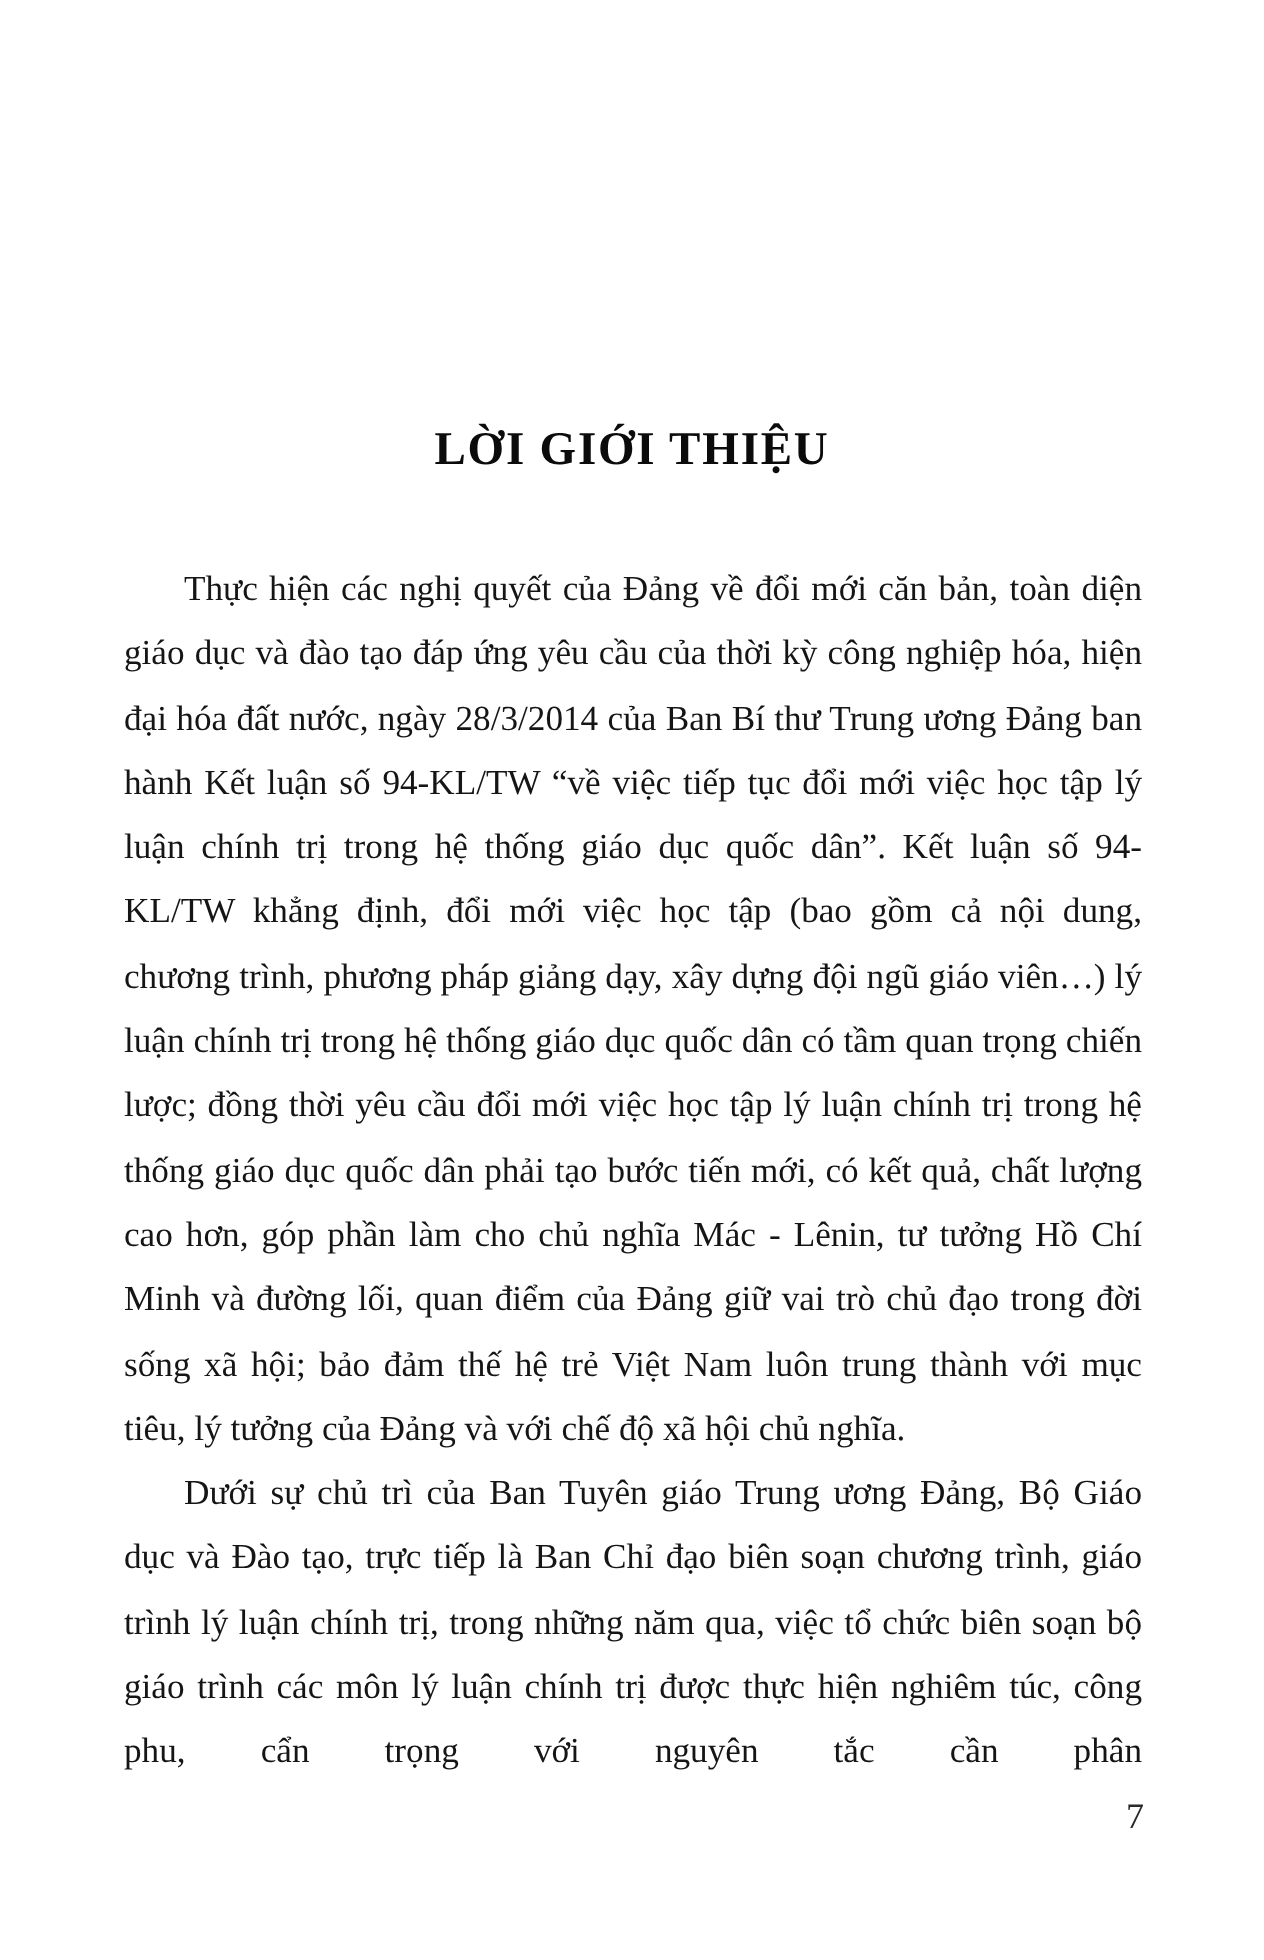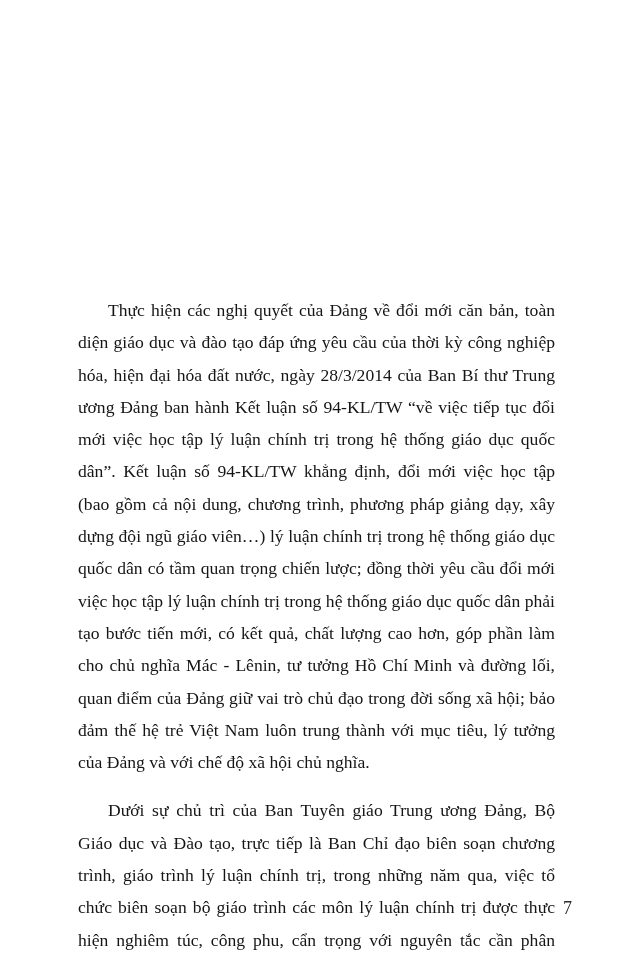--- a/index.html
+++ b/index.html
@@ -44,21 +44,21 @@
     top: 278px;
     width: 509px;
     font-size: 17.6px;
     line-height: 32.3px;
     text-align: justify;
     text-justify: inter-word;
     color: #151515;
   }
 
   .para {
-    margin: 16px;
+    margin: 0;
     text-indent: 30px;
     text-align: justify;
     text-justify: inter-word;
   }
   .para:last-child {
     
   }
 
   
   .para.continues::after {
@@ -77,20 +77,21 @@
     color: #2a2a2a;
     text-align: right;
     font-family: "Liberation Serif", "DejaVu Serif", serif;
   }
 </style>
 </head>
 <body>
 
 <div class="page">
 
+  <h1 class="doc-title">LỜI GIỚI THIỆU</h1>
 
   <div class="body-block">
     <p class="para">Thực hiện các nghị quyết của Đảng về đổi mới căn bản, toàn diện giáo dục và đào tạo đáp ứng yêu cầu của thời kỳ công nghiệp hóa, hiện đại hóa đất nước, ngày 28/3/2014 của Ban Bí thư Trung ương Đảng ban hành Kết luận số 94-KL/TW “về việc tiếp tục đổi mới việc học tập lý luận chính trị trong hệ thống giáo dục quốc dân”. Kết luận số 94-KL/TW khẳng định, đổi mới việc học tập (bao gồm cả nội dung, chương trình, phương pháp giảng dạy, xây dựng đội ngũ giáo viên…) lý luận chính trị trong hệ thống giáo dục quốc dân có tầm quan trọng chiến lược; đồng thời yêu cầu đổi mới việc học tập lý luận chính trị trong hệ thống giáo dục quốc dân phải tạo bước tiến mới, có kết quả, chất lượng cao hơn, góp phần làm cho chủ nghĩa Mác - Lênin, tư tưởng Hồ Chí Minh và đường lối, quan điểm của Đảng giữ vai trò chủ đạo trong đời sống xã hội; bảo đảm thế hệ trẻ Việt Nam luôn trung thành với mục tiêu, lý tưởng của Đảng và với chế độ xã hội chủ nghĩa.</p>
     <p class="para continues">Dưới sự chủ trì của Ban Tuyên giáo Trung ương Đảng, Bộ Giáo dục và Đào tạo, trực tiếp là Ban Chỉ đạo biên soạn chương trình, giáo trình lý luận chính trị, trong những năm qua, việc tổ chức biên soạn bộ giáo trình các môn lý luận chính trị được thực hiện nghiêm túc, công phu, cẩn trọng với nguyên tắc cần phân</p>
   </div>
 
   <div class="page-number">7</div>
 
 </div>
 

